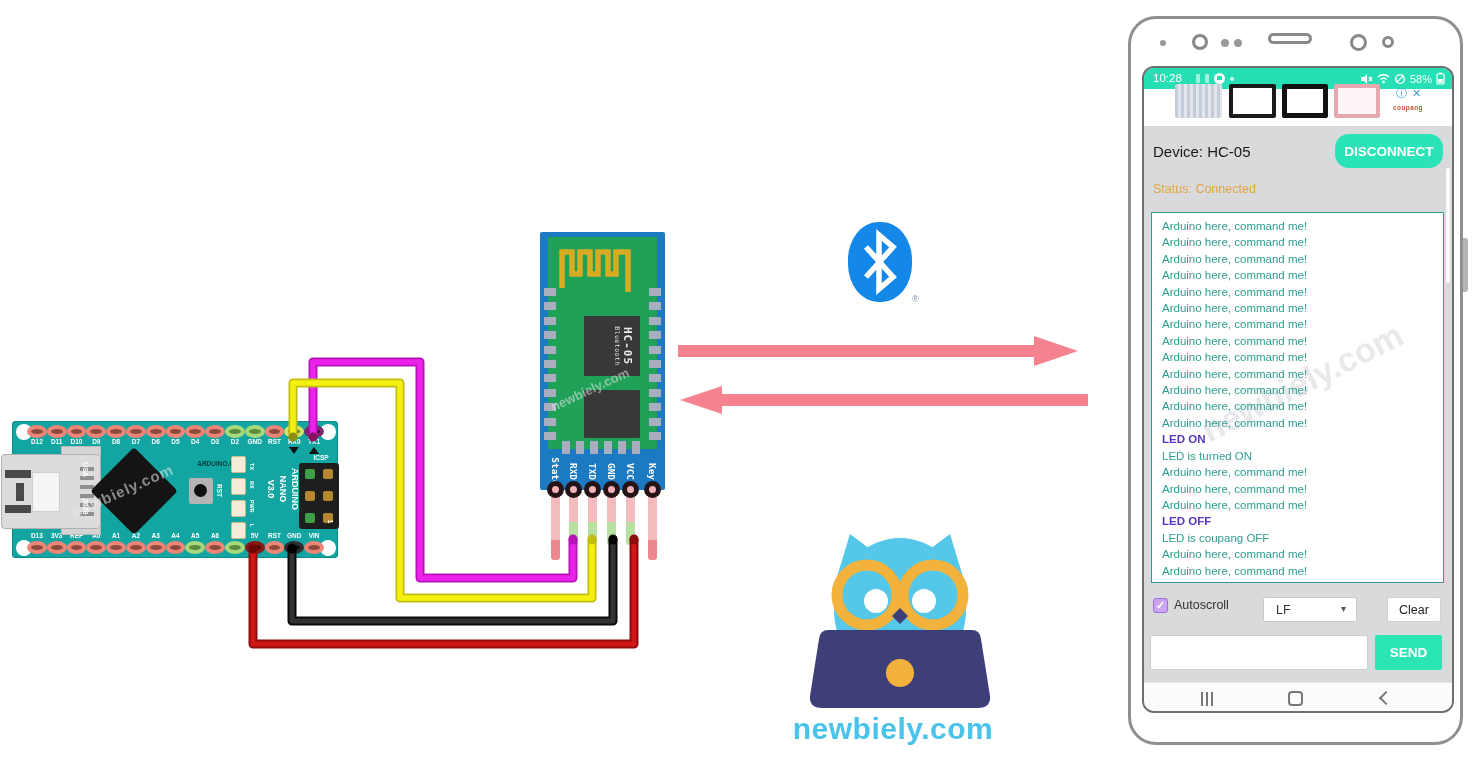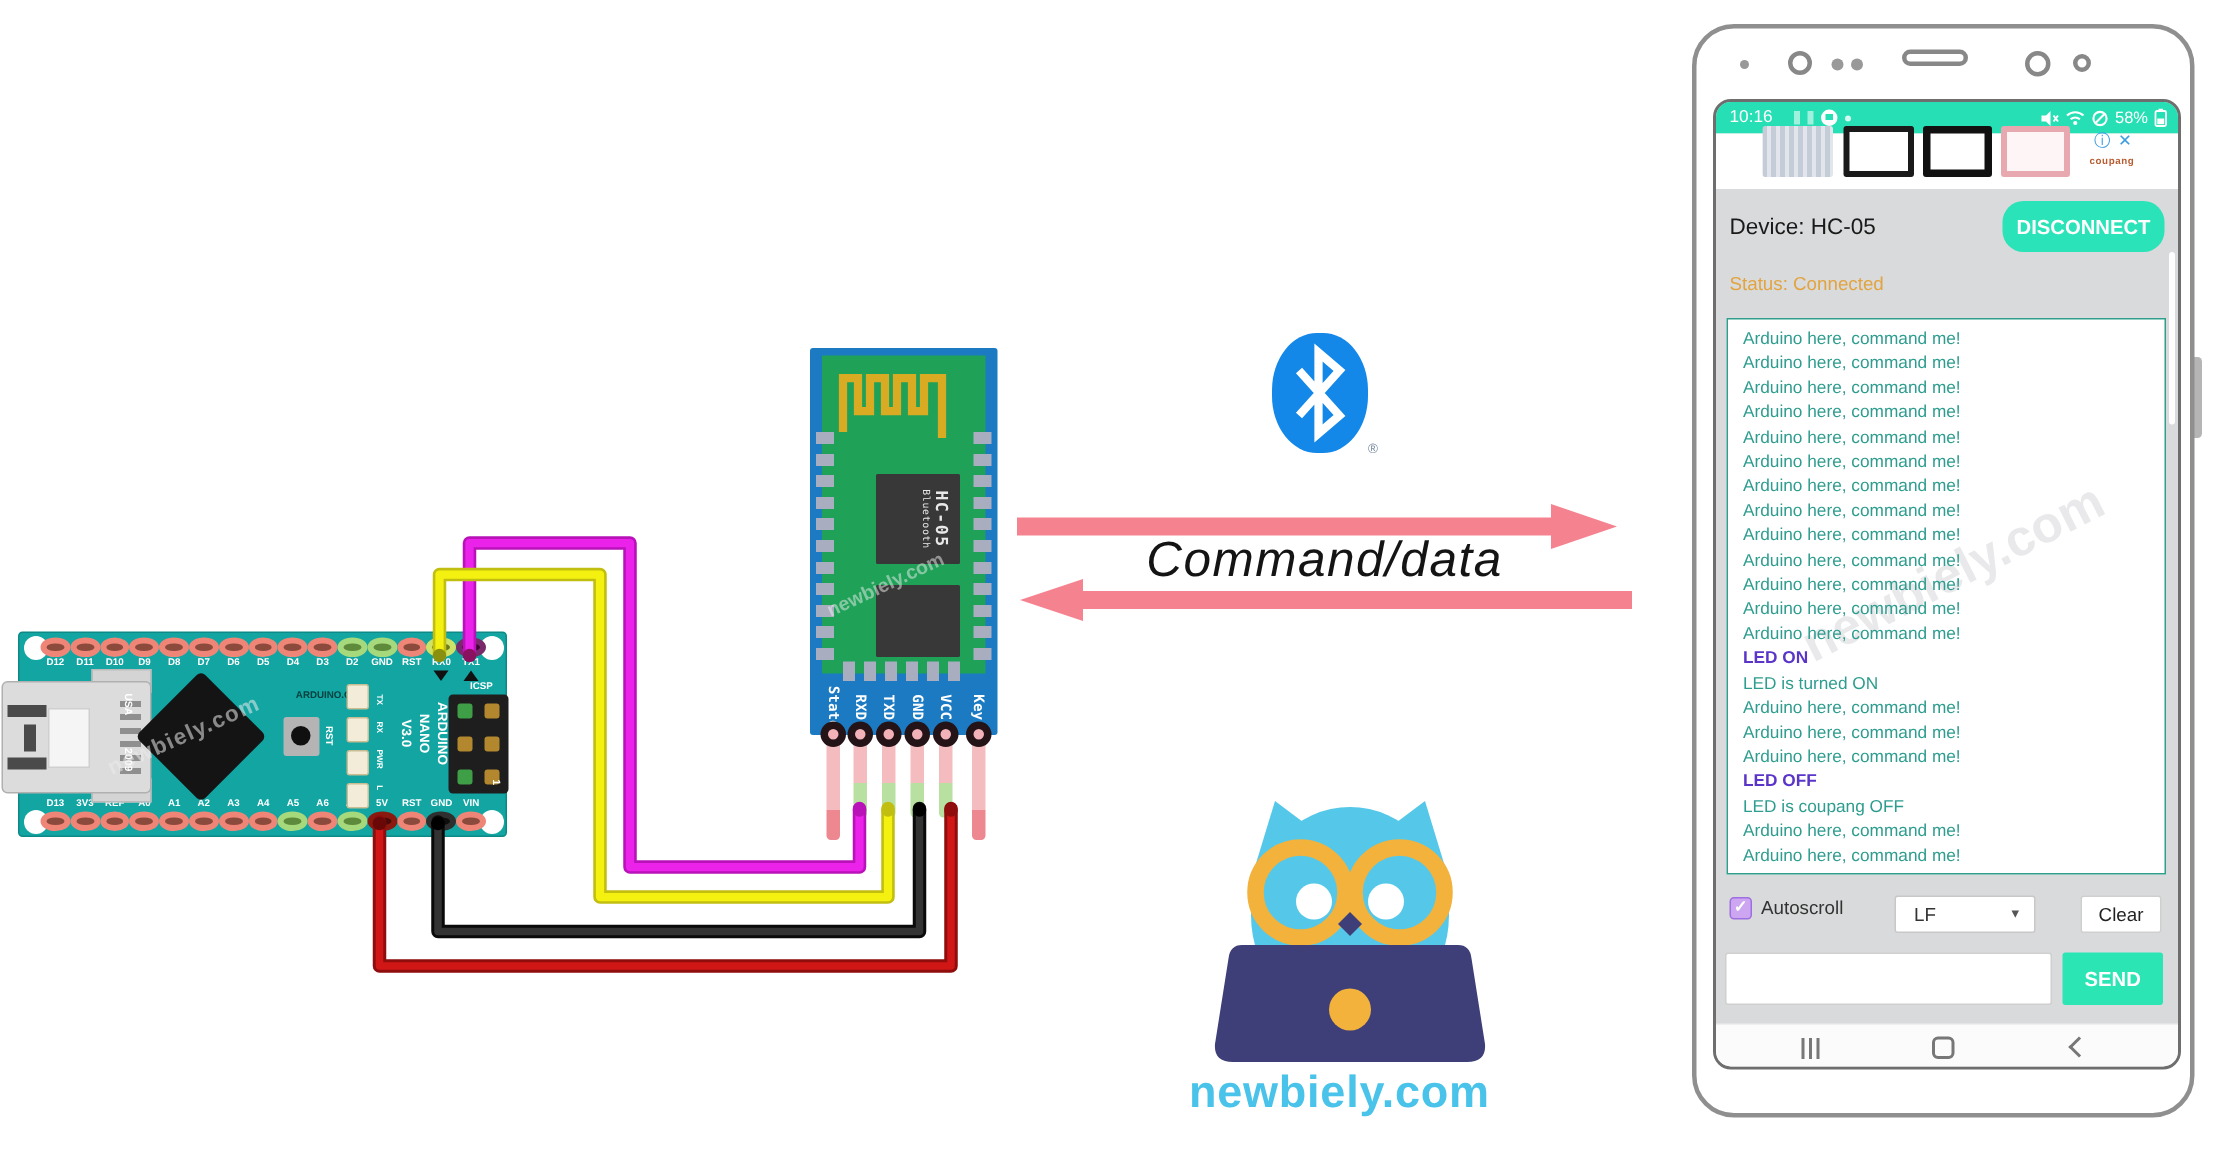--- a/index.html
+++ b/index.html
@@ -113,21 +113,20 @@
   #nav-home { position:absolute; left:144px; top:8px; width:15px; height:15px; border:2px solid #777; border-radius:4px; }
   #nav-back { position:absolute; left:237px; top:10px; width:10px; height:10px; border-left:2px solid #777; border-bottom:2px solid #777; transform:rotate(45deg); }
 
   svg.layer { position:absolute; left:0; top:0; pointer-events:none; }
 </style>
 </head>
 <body>
 
 <div id="canvas">
 
-  <div class="abs" id="command-label">Command/data</div>
   <div class="abs" id="brand">newbiely.com</div>
 
   <div class="abs" id="arduino">
     <div class="hole" style="left:3px;top:2px;"></div>
     <div class="hole" style="left:307px;top:2px;"></div>
     <div class="hole" style="left:3px;top:118px;"></div>
     <div class="hole" style="left:307px;top:118px;"></div>
 
     <div class="pinrow" style="top:3px;">
         <span class="pin salmon"></span>
@@ -314,21 +313,21 @@
     <div class="sensor" style="left:61px;top:15px;width:16px;height:16px;border:3px solid #888;"></div>
     <div class="sensor" style="left:90px;top:20px;width:8px;height:8px;background:#999;"></div>
     <div class="sensor" style="left:103px;top:20px;width:8px;height:8px;background:#999;"></div>
     <div id="speaker-pill"></div>
     <div class="sensor" style="left:219px;top:15px;width:17px;height:17px;border:3px solid #888;"></div>
     <div class="sensor" style="left:251px;top:17px;width:12px;height:12px;border:3px solid #888;"></div>
 
     <div id="screen">
 
       <div id="statusbar">
-        <span class="time">10:16</span>
+        <span class="time">10:28</span>
         <div id="sb-left-icons">
           <span style="width:4px;height:9px;background:rgba(255,255,255,.55);"></span>
           <span style="width:4px;height:9px;background:rgba(255,255,255,.55);"></span>
           <span style="width:11px;height:11px;border-radius:50%;background:#fff;position:relative;">
               <i style="position:absolute;left:3px;top:3px;width:5px;height:4px;background:#27DFB4;"></i>
             </span>
           <span style="width:4px;height:4px;border-radius:50%;background:rgba(255,255,255,.8);"></span>
         </div>
         <div id="sb-right">
           <svg width="13" height="12" viewBox="0 0 13 12">

